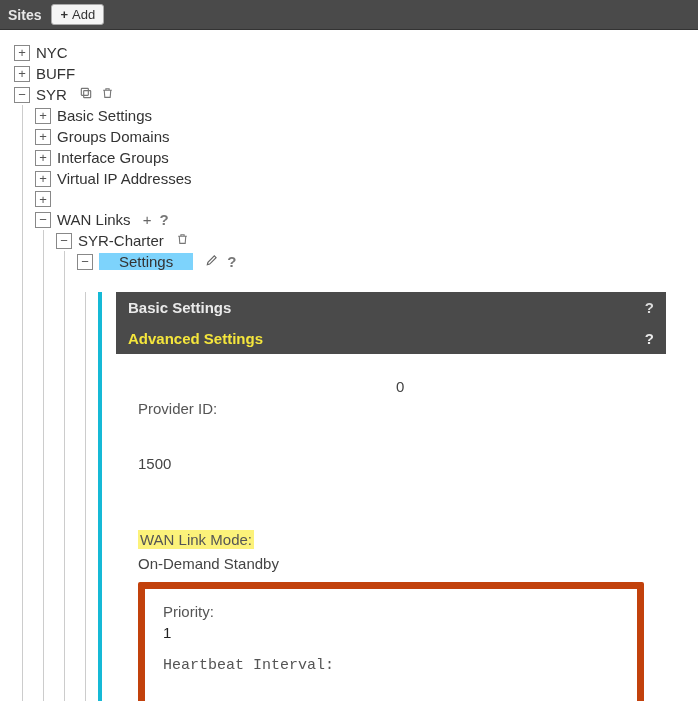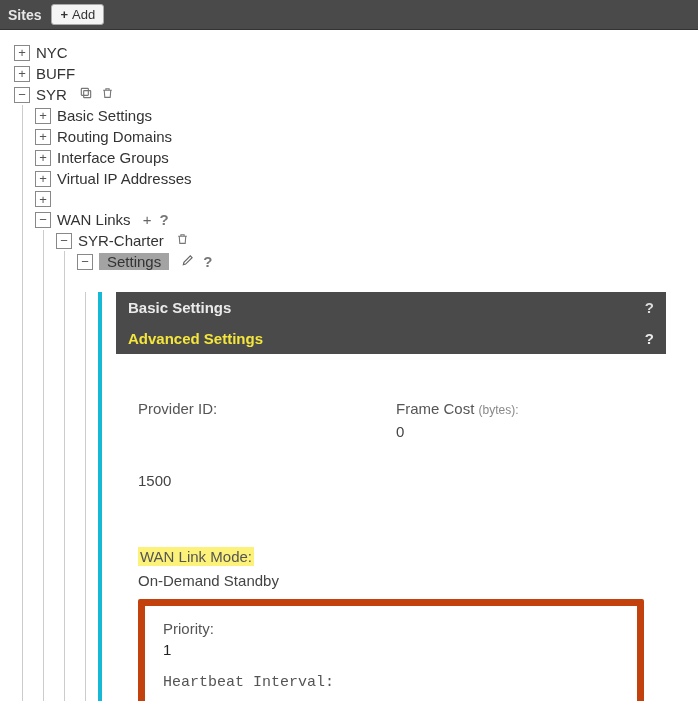--- a/index.html
+++ b/index.html
@@ -45,21 +45,21 @@
   .toggle {
     width: 16px; height: 16px;
     border: 1px solid #888;
     display: flex; align-items: center; justify-content: center;
     font-size: 13px; line-height: 1;
     color: #555; cursor: pointer;
     background: #fff;
     flex-shrink: 0;
   }
   .label { color: #333; cursor: default; text-align: right; }
-  .hl { background: #a3a3a3; padding: 0 8px; }
+  .hl { background: #7dd3fc; padding: 0 20px; }
   .action-icons { display: inline-flex; gap: 8px; margin-left: 6px; color: #777; }
   .action-icons svg, .action-icons .glyph { cursor: pointer; }
   .glyph { font-size: 15px; color: #666; }
   .children { margin-left: 8px; border-left: 1px solid #ccc; padding-left: 12px; }
   .help-q { color: #777; font-weight: bold; cursor: pointer; }
 
   .panel-wrap {
     margin: 20px 0 0 0;
     border-left: 4px solid #15b9d6;
     padding-left: 14px;
@@ -158,21 +158,21 @@
       </span>
     </div>
 
     <div class="children">
       <div class="row">
         <span class="toggle">+</span>
         <span class="label">Basic Settings</span>
       </div>
       <div class="row">
         <span class="toggle">+</span>
-        <span class="label">Routing Domains</span>
+        <span class="label">Groups Domains</span>
       </div>
       <div class="row">
         <span class="toggle">+</span>
         <span class="label">Interface Groups</span>
       </div>
       <div class="row">
         <span class="toggle">+</span>
         <span class="label">Virtual IP Addresses</span>
       </div>
       <div class="row">
@@ -230,24 +230,20 @@
                     <span class="q">?</span>
                   </div>
 
                   <div class="panel-body">
                     <div class="grid2">
                       <div>
                         <div class="field-label">Provider ID:</div>
                         <div class="field-value"></div>
                       </div>
                       <div>
-                        <div class="field-label">
-                          <span>Frame Cost</span>
-                          <span class="unit">(bytes):</span>
-                        </div>
                         <div class="field-value">0</div>
                       </div>
                       <div>
                         <div class="field-value">1500</div>
                       </div>
                     </div>
 
                     <div class="wan-row">
                       <div>
                         <div class="highlight-box field-label">WAN Link Mode:</div>

